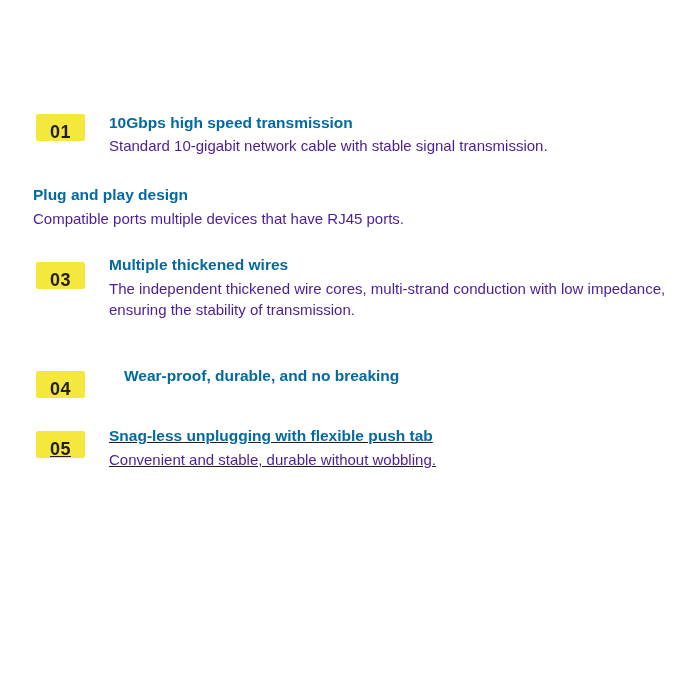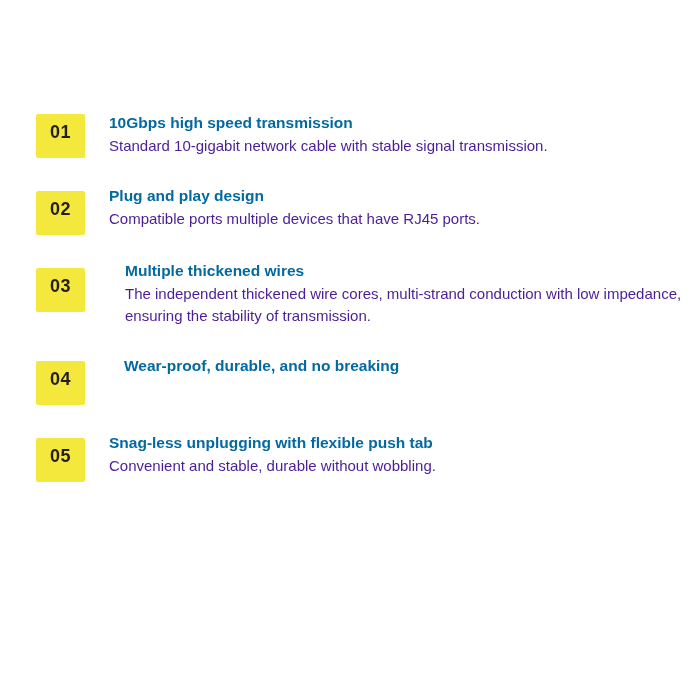--- a/index.html
+++ b/index.html
@@ -39,21 +39,21 @@
     padding-left: 36px;
     box-sizing: border-box;
   }
   .badge {
     background: #f5e83c;
     color: #231f20;
     font-weight: bold;
     font-size: 18px;
     letter-spacing: 0.5px;
     line-height: 1;
-    padding: 9px 11px 17px 11px;
+    padding: 9px 11px 0 11px;
     border-radius: 2px;
     display: inline-block;
     min-width: 27px;
     text-align: center;
   }
   .text-col {
     flex: 1 1 auto;
     padding-left: 33px;
     padding-top: 1px;
   }
@@ -71,44 +71,41 @@
     color: #4c1d95;
     font-weight: normal;
   }
   
   .f1 .badge-col { padding-top: 2px; }
   .f2 .badge-col { padding-top: 6px; }
   .f3 .badge-col { padding-top: 8px; }
   .f4 .badge-col { padding-top: 6px; }
   .f5 .badge-col { padding-top: 6px; }
   .f2 { margin-bottom: 25px; }
-  .f3 { margin-bottom: 28px; gap: 16px; }
+  .f3 { margin-bottom: 44px; }
   .f4 { margin-bottom: 27px; gap: 15px; }
-  .f5 { margin-bottom: 0; }
+  .f5 { margin-bottom: 0; text-decoration: underline; }
 </style>
 </head>
 <body>
 
 <div class="page">
   <div class="feature-list">
 
     <div class="feature f1">
       <div class="badge-col">
         <span class="badge">01</span>
       </div>
       <div class="text-col">
         <p class="feature-title">10Gbps high speed transmission</p>
         <p class="feature-desc">Standard 10-gigabit network cable with stable signal transmission.</p>
       </div>
     </div>
 
     <div class="feature f2">
-      <div class="badge-col">
-        <span class="badge">02</span>
-      </div>
       <div class="text-col">
         <p class="feature-title">Plug and play design</p>
         <p class="feature-desc">Compatible ports multiple devices that have RJ45 ports.</p>
       </div>
     </div>
 
     <div class="feature f3">
       <div class="badge-col">
         <span class="badge">03</span>
       </div>

